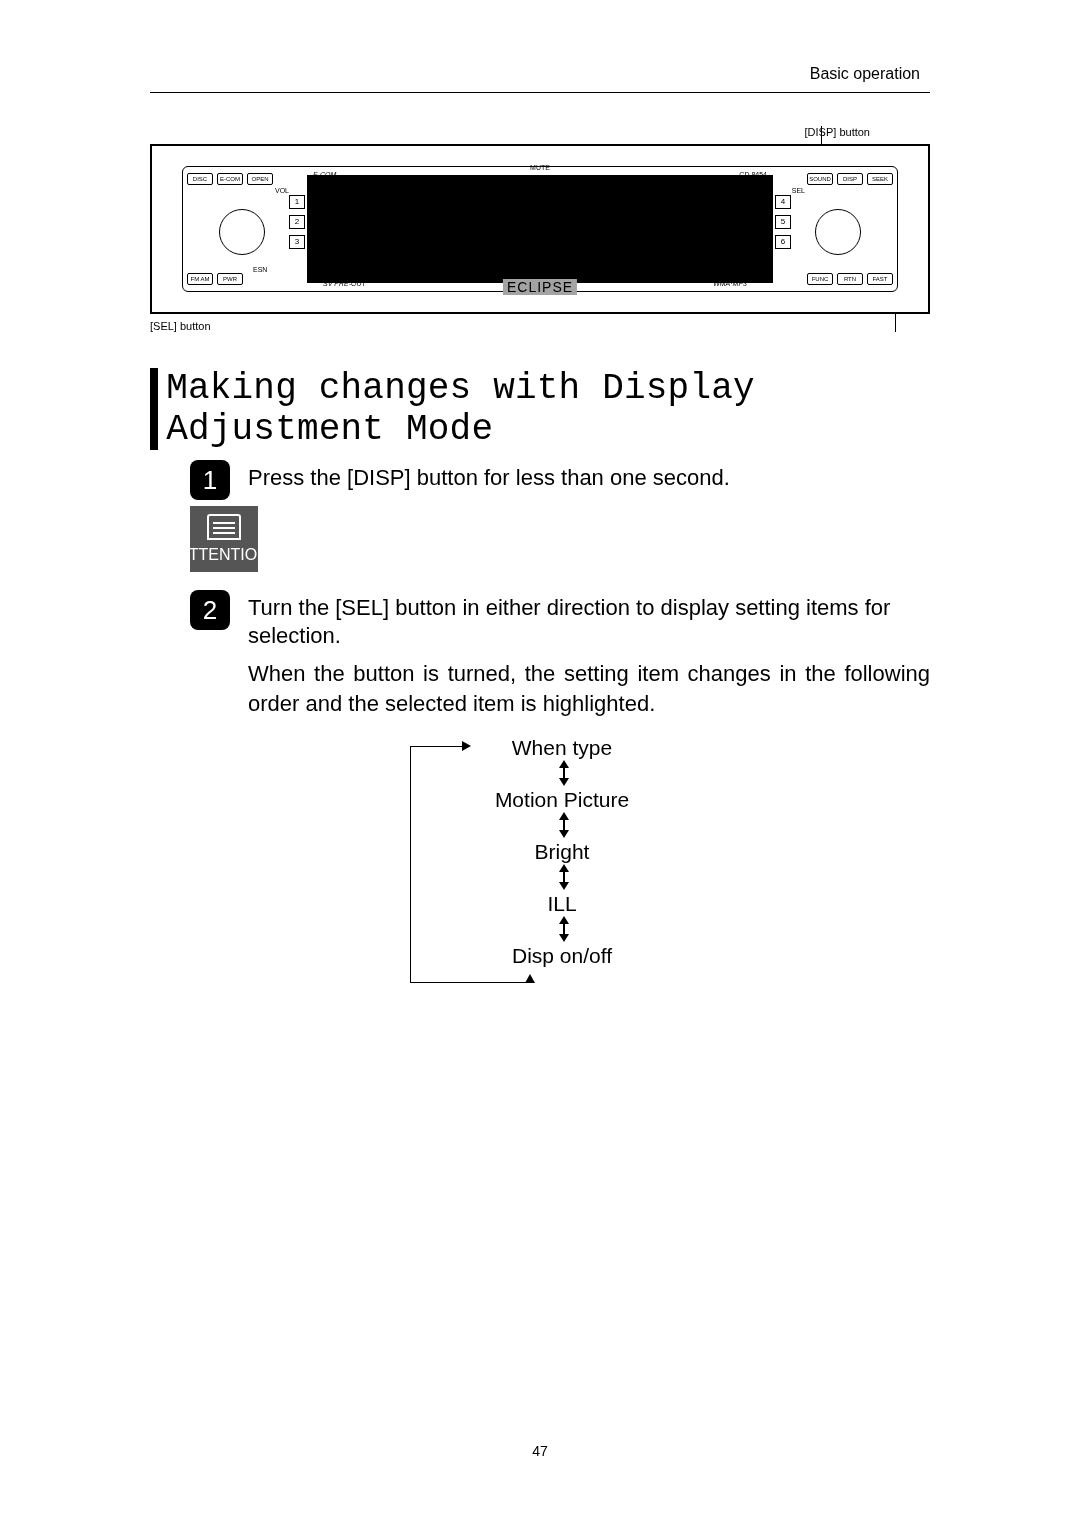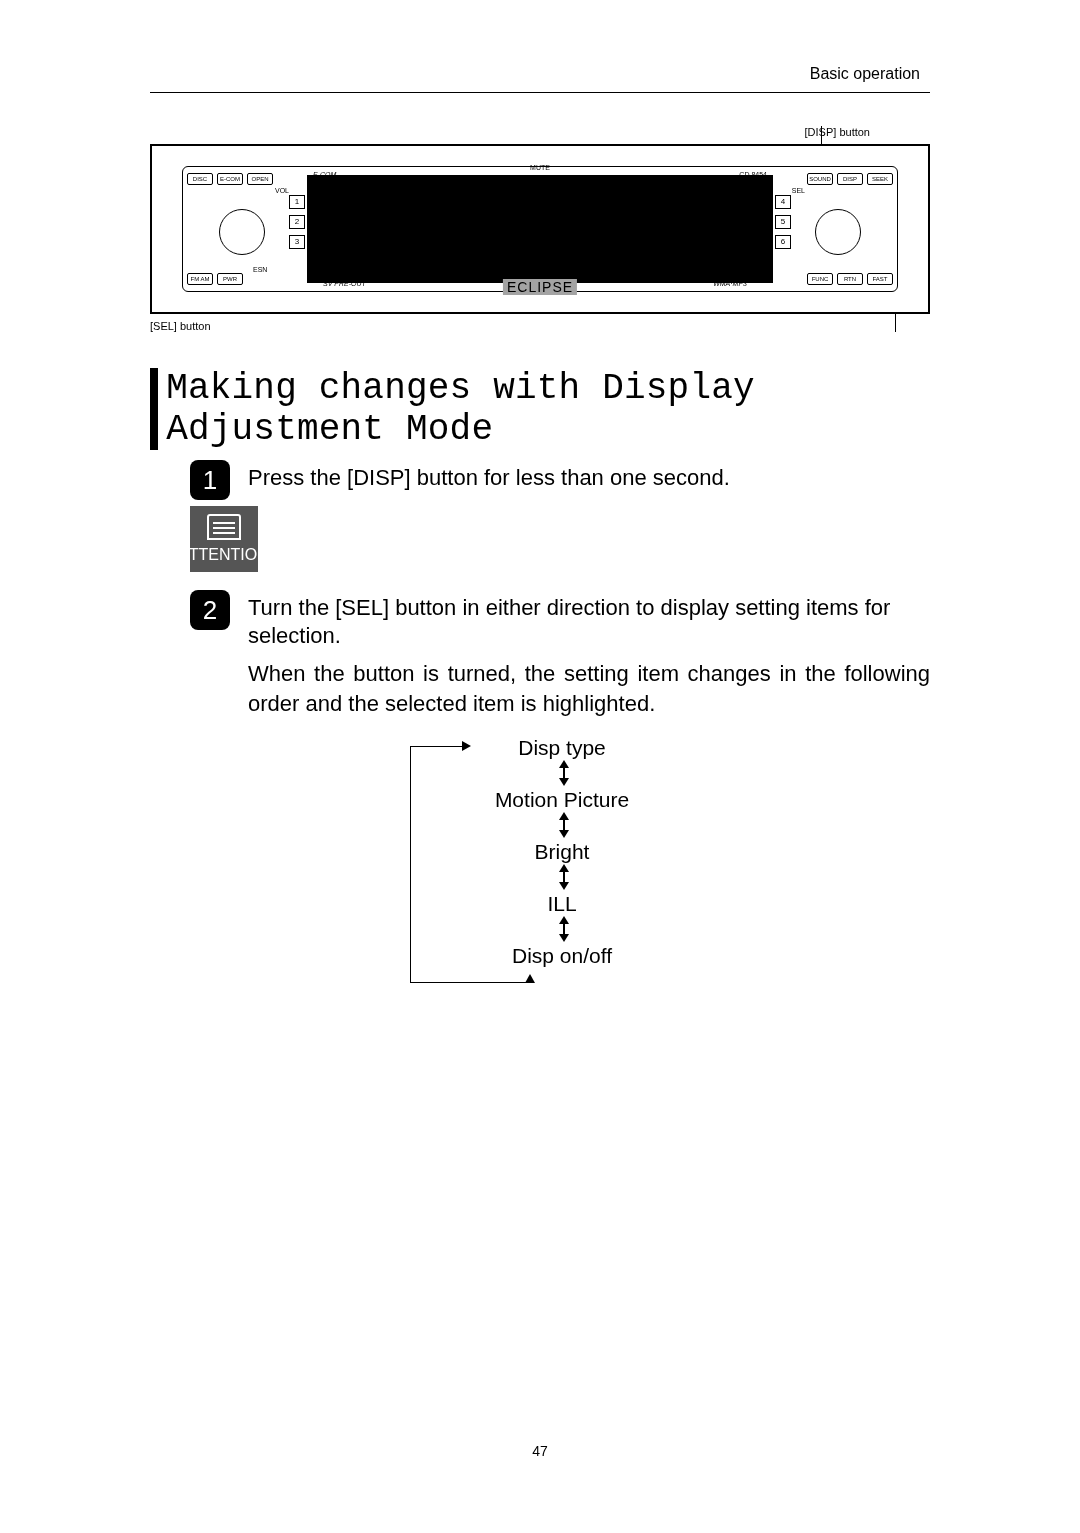--- a/index.html
+++ b/index.html
@@ -140,21 +140,21 @@
     </div>
     <div class="step-body">When the button is turned, the setting item changes in the following order and the selected item is highlighted.</div>
 
     <div class="cycle-wrap">
       <div class="cycle-left-line"></div>
       <div class="cycle-top-h"></div>
       <div class="cycle-bot-h"></div>
       <div class="cycle-arrow-r"></div>
       <div class="cycle-arrow-u"></div>
 
-      <div class="cycle-item ci1">Disp type</div>
+      <div class="cycle-item ci1">When type</div>
       <div class="vspan vs1">
           <div class="up"></div>
           <div class="ln"></div>
           <div class="dn"></div>
         </div>
       <div class="cycle-item ci2">Motion Picture</div>
       <div class="vspan vs2">
           <div class="up"></div>
           <div class="ln"></div>
           <div class="dn"></div>

